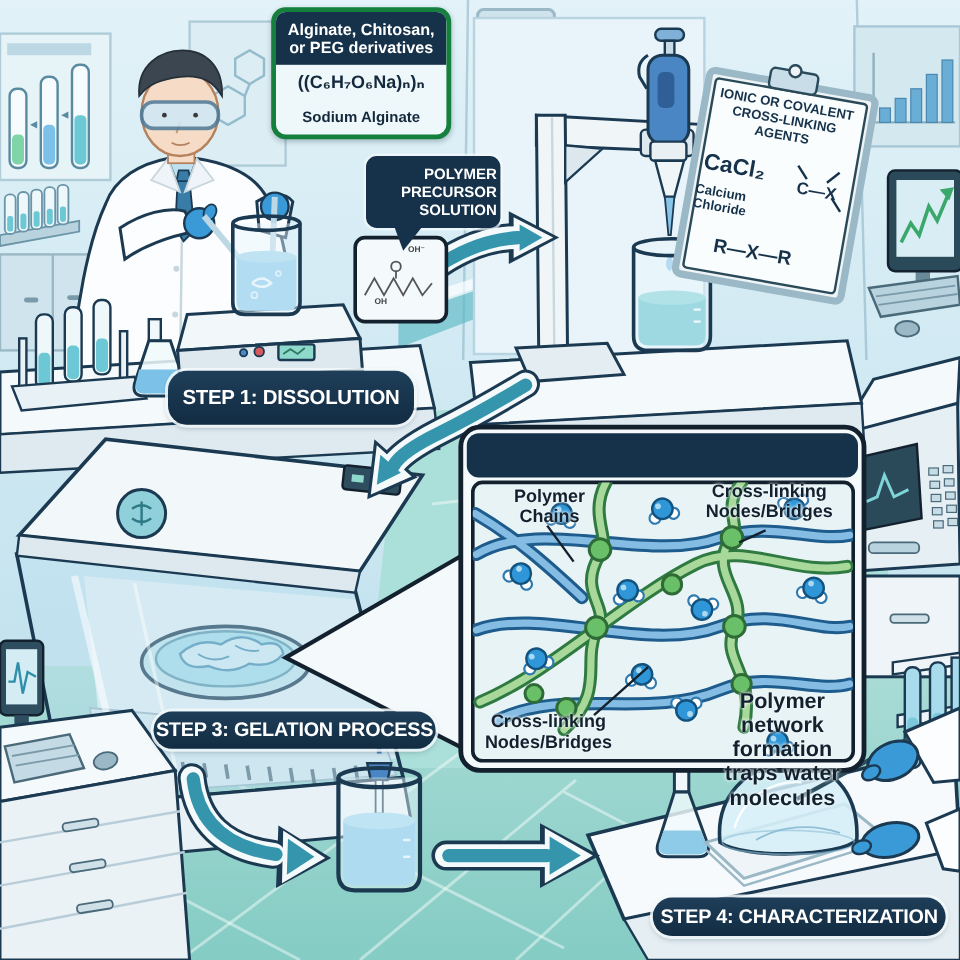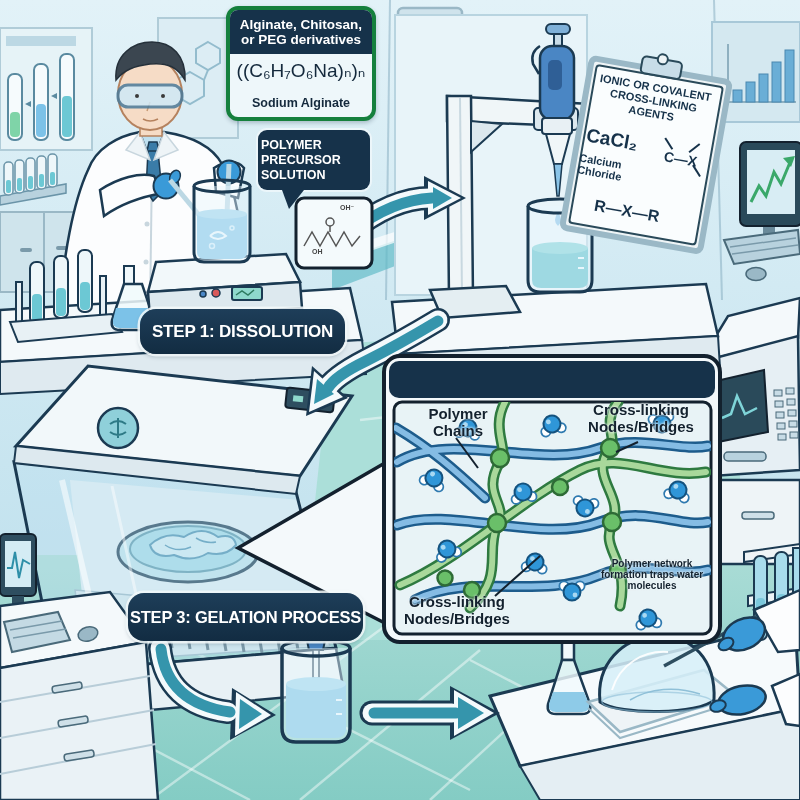--- a/index.html
+++ b/index.html
@@ -12,26 +12,26 @@
   .banner{display:flex;align-items:center;justify-content:center;
           background:linear-gradient(#1e3e59,#122c42);color:#fff;font-weight:bold;
           border-radius:16px;white-space:nowrap;letter-spacing:-0.2px;
           box-shadow:0 0 0 2.5px rgba(244,250,252,.85),0 2px 5px rgba(15,40,60,.35);}
   
   .callout{border:4px solid #15803d;border-radius:12px;overflow:hidden;
            background:#eef7fa;box-shadow:0 2px 4px rgba(15,40,60,.25);}
   .callout-head{background:#16324a;color:#fff;font-weight:bold;font-size:13.5px;
                 line-height:1.12;text-align:center;padding:7px 4px;}
   .callout-body{text-align:center;padding:5px 2px 7px;color:#14293c;}
-  .formula{font-weight:normal;font-size:19px;}
+  .formula{font-weight:bold;font-size:15px;}
   .formula-name{font-weight:bold;font-size:12.5px;margin-top:14px;}
   
   .bubble{background:#16324a;color:#fff;font-weight:bold;font-size:12.5px;
-          line-height:1.18;text-align:left;border-radius:9px;padding:8px 3px;
-          box-shadow:0 0 0 2px rgba(244,250,252,.7);}
+          line-height:1.18;text-align:right;border-radius:9px;padding:8px 3px;
+          box-shadow:0 0 0 2px rgba(244,250,252,.7);margin-left:47px;}
   .bubble .tail{position:absolute;left:24px;top:100%;width:0;height:0;
           border-left:7px solid transparent;border-right:15px solid transparent;
           border-top:19px solid #16324a;}
   
   .clipwrap{transform:rotate(10deg);transform-origin:0 0;color:#16324a;}
   .clip-title{position:absolute;left:4px;top:12px;width:128px;text-align:center;
               font-weight:bold;font-size:11px;line-height:1.18;}
   .clip-compound{position:absolute;left:8px;top:66px;font-weight:bold;font-size:19px;}
   .clip-cname{position:absolute;left:5px;top:94px;width:74px;font-weight:bold;
               font-size:11px;line-height:1.12;}
@@ -564,19 +564,20 @@
 
 <div class="ov clipwrap" style="left:592px;top:58px;width:140px;height:172px;">
   <div class="clip-title">IONIC OR COVALENT CROSS-LINKING AGENTS</div>
   <div class="clip-compound">CaCl₂</div>
   <div class="clip-cname">Calcium Chloride</div>
   <div class="clip-bond1">C—X</div>
   <div class="clip-bond2">R—X—R</div>
 </div>
 
 <div class="ov banner" style="left:140px;top:309px;width:205px;height:45px;font-size:17px;">STEP 1: DISSOLUTION</div>
-<div class="ov banner" style="left:128px;top:593px;width:235px;height:48px;font-size:16.5px;">STEP 3: GELATION PROCESS</div>
+<div class="ov banner" style="left:128px;top:593px;width:235px;height:31px;font-size:16.5px;">STEP 3: GELATION PROCESS</div>
+<div class="ov banner" style="left:544px;top:748px;width:244px;height:32px;font-size:16.5px;">STEP 4: CHARACTERIZATION</div>
 
 <div class="ov mlabel" style="left:402px;top:406px;width:112px;">Polymer Chains</div>
 <div class="ov mlabel" style="left:566px;top:402px;width:150px;">Cross-linking Nodes/Bridges</div>
 <div class="ov mlabel" style="left:398px;top:594px;width:118px;">Cross-linking Nodes/Bridges</div>
-<div class="ov mlabel" style="left:590px;top:558px;width:124px;font-size:10px;">Polymer network formation traps water molecules</div>
+<div class="ov mlabel" style="left:590px;top:574px;width:124px;font-size:18px;">Polymer network formation traps water molecules</div>
 </div>
 
 </body></html>

